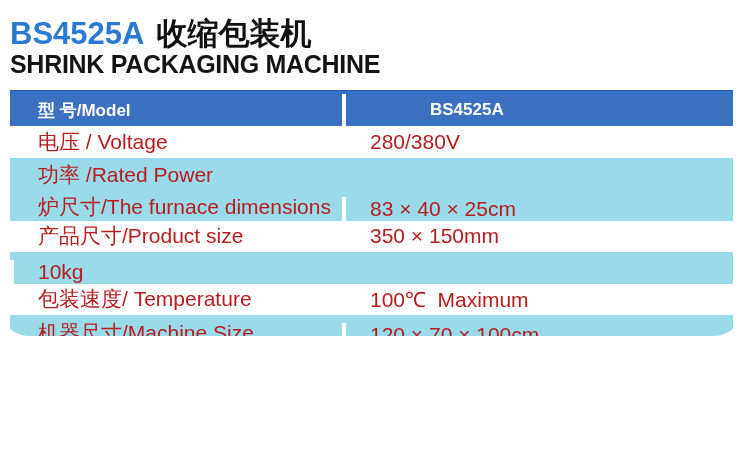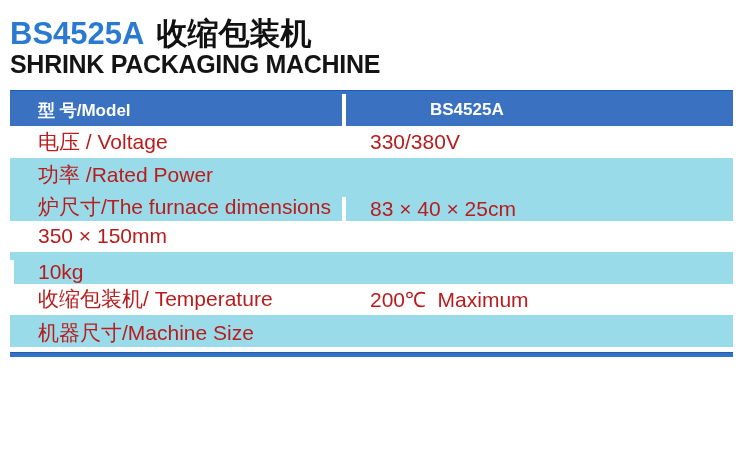--- a/index.html
+++ b/index.html
@@ -4,21 +4,21 @@
 <style>
   html, body {
     margin: 0;
     padding: 0;
     background: #ffffff;
     font-family: "Liberation Sans", sans-serif;
   }
   .page {
     position: relative;
     width: 743px;
-    height: 469px;
+    height: 336px;
     background: #ffffff;
     box-sizing: border-box;
     padding: 17px 10px 0 10px;
     overflow: hidden;
     border-radius: 29px;
   }
   .title-line {
     font-size: 31px;
     font-weight: bold;
     line-height: 33px;
@@ -117,64 +117,70 @@
       <div class="c2">
         <span>BS4525A</span>
       </div>
     </div>
 
     <div class="row data-row">
       <div class="c1">
           <span>电压 / Voltage</span>
         </div>
       <div class="c2">
-          <span>330/380V</span>
+          <span>280/380V</span>
         </div>
     </div>
 
     <div class="row data-row alt">
       <div class="c1">
           <span>功率 /Rated Power</span>
         </div>
     </div>
 
 
     <div class="row data-row alt">
       <div class="c1">
           <span>炉尺寸/The furnace dimensions</span>
         </div>
       <div class="c2">
           <span>83 × 40 × 25cm</span>
         </div>
     </div>
 
     <div class="row data-row">
+      <div class="c1">
+          <span>产品尺寸/Product size</span>
+        </div>
       <div class="c2">
           <span>350 × 150mm</span>
         </div>
     </div>
 
     <div class="row data-row alt">
       <div class="c2">
           <span>10kg</span>
         </div>
     </div>
 
     <div class="row data-row">
       <div class="c1">
-          <span>收缩包装机/ Temperature</span>
+          <span>包装速度/ Temperature</span>
         </div>
       <div class="c2">
-          <span>200℃  Maximum</span>
+          <span>100℃  Maximum</span>
         </div>
     </div>
 
     <div class="row data-row alt">
       <div class="c1">
           <span>机器尺寸/Machine Size</span>
+        </div>
+      <div class="c2">
+          <span>120 × 70 × 100cm</span>
         </div>
     </div>
 
 
   </div>
 
   <div class="rule bottom"></div>
 
 </div>
 

